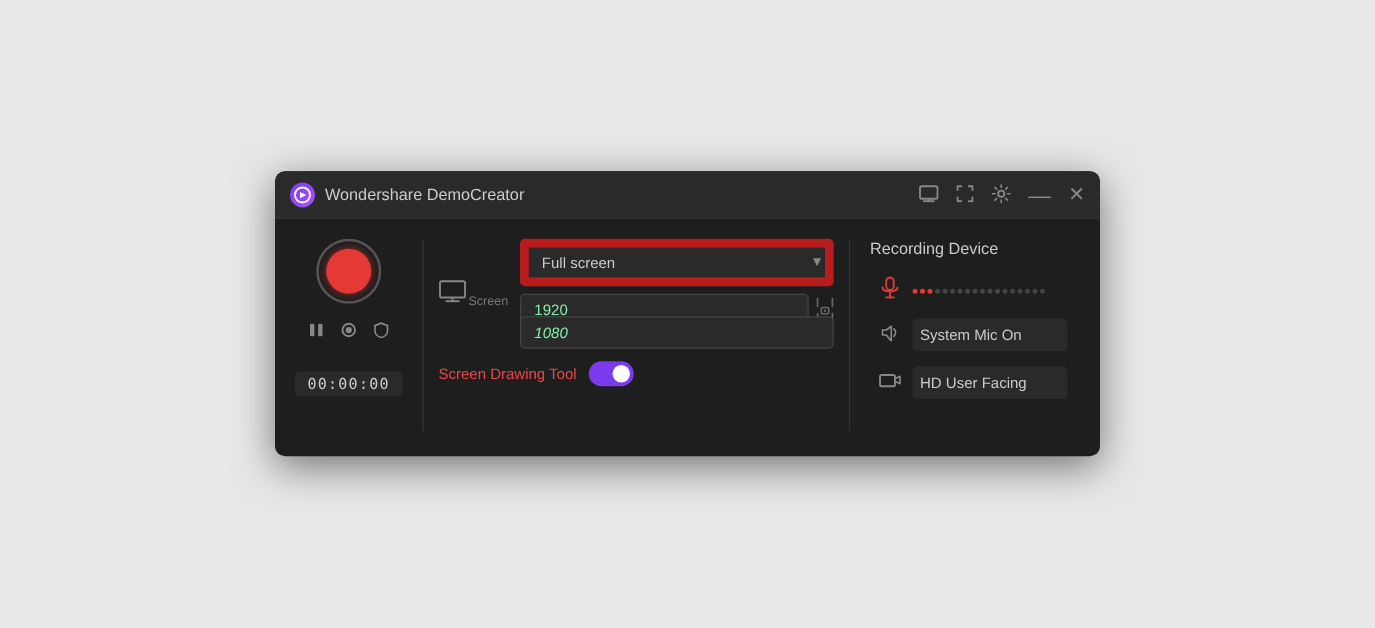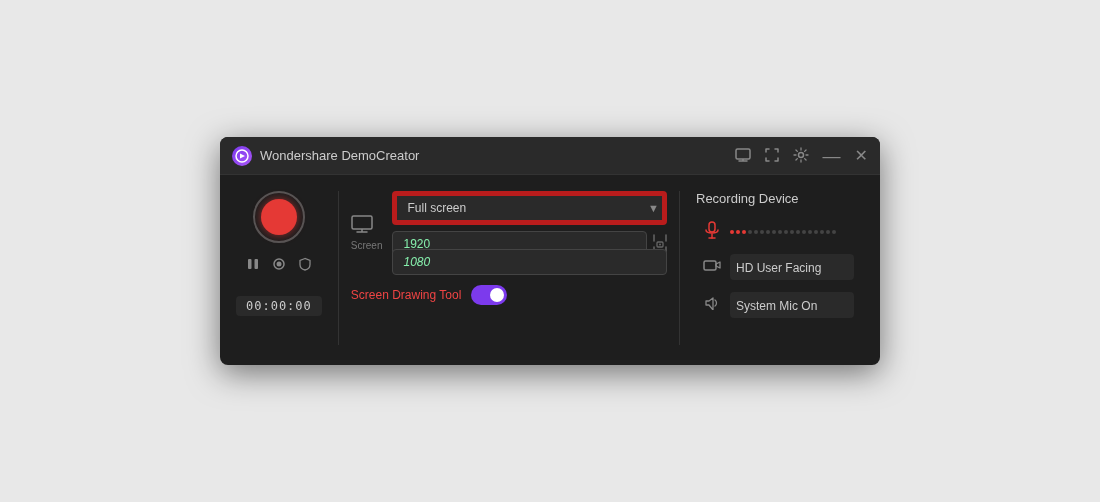--- a/index.html
+++ b/index.html
@@ -169,22 +169,22 @@
 
     .screen-select-row {
       display: flex;
       align-items: center;
       gap: 10px;
       margin-bottom: 8px;
     }
 
     .screen-icon-block {
       display: flex;
-      flex-direction: column;
-      align-items: flex-start;
+      flex-direction: row;
+      align-items: flex-end;
       gap: 2px;
     }
     .screen-icon {
       color: #888;
       font-size: 18px;
     }
     .screen-label {
       color: #777;
       font-size: 10px;
     }
@@ -195,21 +195,21 @@
       flex-direction: column;
       gap: 6px;
     }
 
     .dropdown-container {
       position: relative;
     }
     .dropdown {
       width: 100%;
       background: #2a2a2a;
-      border: 5px solid #b91c1c;
+      border: 7px solid #b91c1c;
       border-radius: 4px;
       color: #ccc;
       font-size: 12px;
       padding: 5px 28px 5px 10px;
       appearance: none;
       cursor: pointer;
       outline: none;
     }
     .dropdown-arrow {
       position: absolute;
@@ -485,36 +485,36 @@
           <div class="audio-dot"></div>
           <div class="audio-dot"></div>
           <div class="audio-dot"></div>
           <div class="audio-dot"></div>
           <div class="audio-dot"></div>
         </div>
       </div>
 
       <div class="device-item">
         <span class="device-icon">
+          <svg width="16" height="14" viewBox="0 0 16 14" fill="none">
+            <path d="M2 5h3l4-3v12L5 9H2V5z" stroke="#888" stroke-width="1.3" fill="none" stroke-linejoin="round"></path>
+            <path d="M11 4 C13 5.5 13 8.5 11 10" stroke="#888" stroke-width="1.3" fill="none" stroke-linecap="round"></path>
+          </svg>
+        </span>
+        <div class="mic-label">
+          <span class="device-name">System Mic On</span>
+        </div>
+      </div>
+
+      <div class="device-item">
+        <span class="device-icon">
           <svg width="18" height="14" viewBox="0 0 18 14" fill="none">
             <rect x="1" y="3" width="12" height="9" rx="1.5" stroke="#888" stroke-width="1.5"></rect>
             <path d="M13 6L17 4v6l-4-2V6z" stroke="#888" stroke-width="1.3" fill="none" stroke-linejoin="round"></path>
           </svg>
         </span>
         <div class="cam-label">
           <span class="device-name">HD User Facing</span>
         </div>
       </div>
-
-      <div class="device-item">
-        <span class="device-icon">
-          <svg width="16" height="14" viewBox="0 0 16 14" fill="none">
-            <path d="M2 5h3l4-3v12L5 9H2V5z" stroke="#888" stroke-width="1.3" fill="none" stroke-linejoin="round"></path>
-            <path d="M11 4 C13 5.5 13 8.5 11 10" stroke="#888" stroke-width="1.3" fill="none" stroke-linecap="round"></path>
-          </svg>
-        </span>
-        <div class="mic-label">
-          <span class="device-name">System Mic On</span>
-        </div>
-      </div>
     </div>
   </div>
 </div>
 
 </body></html>

